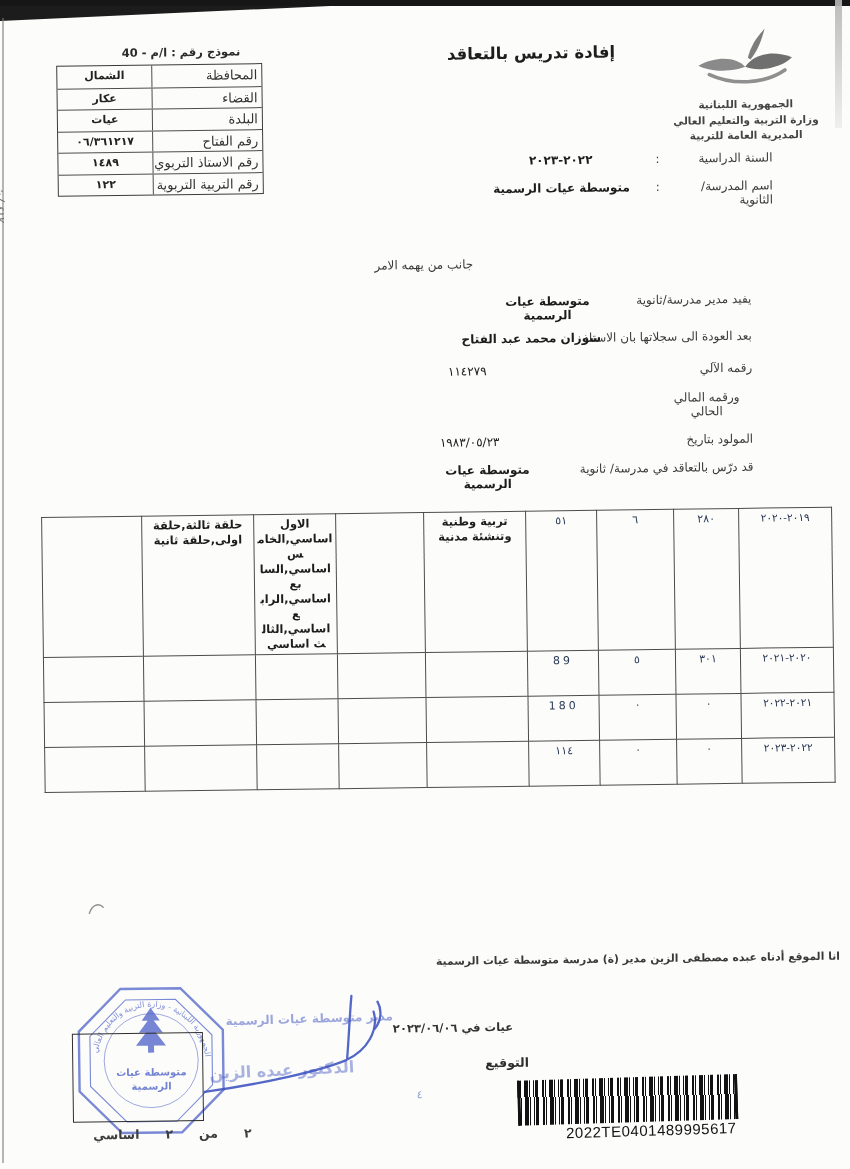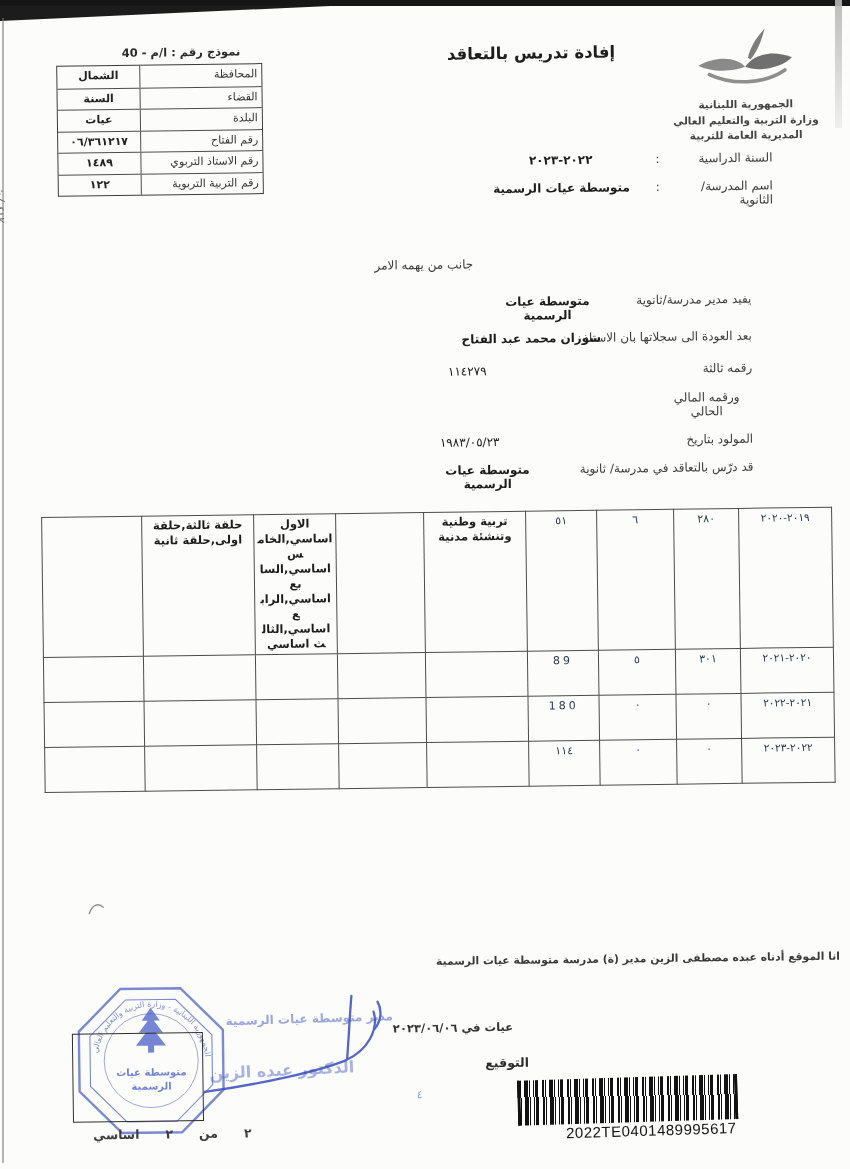--- a/index.html
+++ b/index.html
@@ -22,21 +22,21 @@
   
   .form-label { left:92px; top:42px; width:192px; text-align:center; font-size:11.5px; font-weight:600; color:#2c2c2c; }
   .doc-title  { left:428px; top:45px; width:220px; text-align:center; font-size:16.5px; font-weight:700; color:#1e1e1e; letter-spacing:.5px; }
   .ministry   { left:663px; top:101px; width:178px; text-align:center; font-size:10.5px; font-weight:600; color:#454545; line-height:15.5px; }
   .logo-box   { left:698px; top:26px; width:108px; height:74px; }
 
   
   .info-box { left:63px; top:61px; width:206px; border:1.6px solid #3c3c3c; background:transparent; }
   .info-row { display:flex; direction:rtl; height:21.5px; border-top:1px solid #4c4c4c; }
   .info-row:first-child { border-top:none; }
-  .info-label { width:122px; border-left:1px solid #4c4c4c; font-size:11px; font-weight:500;
+  .info-label { width:110px; border-left:1px solid #4c4c4c; font-size:13px; font-weight:500;
                 padding:3px 4px 0 2px; color:#333; white-space:nowrap; overflow:hidden; }
   .info-value { flex:1; text-align:center; font-size:11px; font-weight:700; padding-top:3px; color:#222; letter-spacing:.5px; }
 
   .hand-ref { left:12px; top:98px; width:118px; transform:rotate(90deg); transform-origin:left top;
               font-size:10.5px; font-style:italic; color:#5f5f5f; letter-spacing:1.5px; }
 
   
   .meta-row { position:absolute; right:72px; direction:rtl; display:flex; align-items:baseline; font-size:12px; color:#3a3a3a; }
   .m-label { width:105px; }
   .m-colon { width:12px; text-align:center; margin:0 4px; }
@@ -112,21 +112,21 @@
       <div>المديرية العامة للتربية</div>
     </div>
 
     <div class="abs info-box">
       <div class="info-row">
         <div class="info-label">المحافظة</div>
         <div class="info-value">الشمال</div>
       </div>
       <div class="info-row">
         <div class="info-label">القضاء</div>
-        <div class="info-value">السنة</div>
+        <div class="info-value">عكار</div>
       </div>
       <div class="info-row">
         <div class="info-label">البلدة</div>
         <div class="info-value">عيات</div>
       </div>
       <div class="info-row">
         <div class="info-label">رقم الفتاح</div>
         <div class="info-value" style="letter-spacing:1px">٠٦/٣٦١٢١٧</div>
       </div>
       <div class="info-row">
@@ -153,21 +153,21 @@
     </div>
 
     <div class="abs salutation" dir="rtl">جانب من يهمه الامر</div>
 
     <div class="body-label" style="top:296px">يفيد مدير مدرسة/ثانوية</div>
     <div class="body-value" style="left:487px; top:296px; width:128px">متوسطة عيات الرسمية</div>
 
     <div class="body-label" style="top:333px">بعد العودة الى سجلاتها بان الاستاذ</div>
     <div class="body-value" style="left:452px; top:333px; width:165px">سوزان محمد عبد الفتاح</div>
 
-    <div class="body-label" style="top:365px">رقمه ثالثة</div>
+    <div class="body-label" style="top:365px">رقمه الآلي</div>
     <div class="body-value" style="left:425px; top:365px; width:90px; letter-spacing:3px; font-weight:500">١١٤٢٧٩</div>
 
     <div class="body-label wrapped" style="top:394px">ورقمه المالي الحالي</div>
 
     <div class="body-label" style="top:436px">المولود بتاريخ</div>
     <div class="body-value" style="left:424px; top:436px; width:95px; letter-spacing:2px; font-weight:500">١٩٨٣/٠٥/٢٣</div>
 
     <div class="body-label" style="top:464px">قد درّس بالتعاقد في مدرسة/ ثانوية</div>
     <div class="body-value" style="left:428px; top:464px; width:122px">متوسطة عيات الرسمية</div>
 

